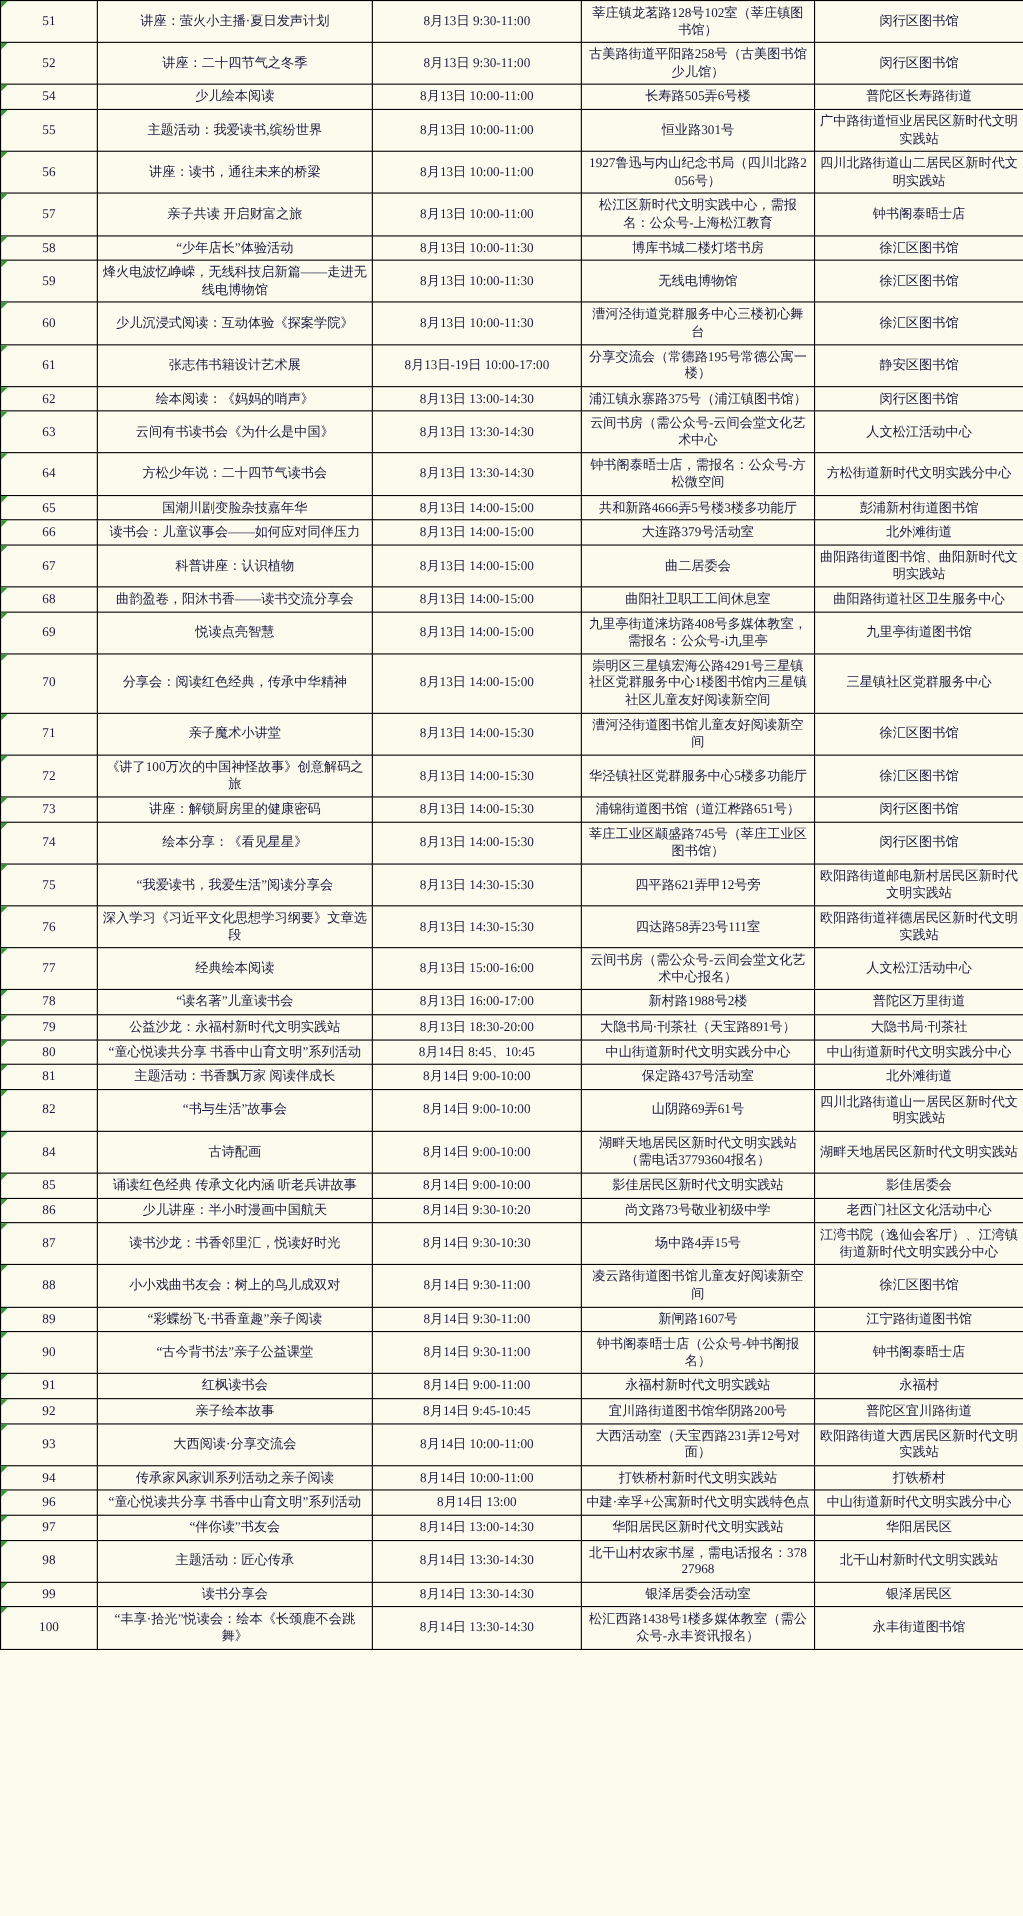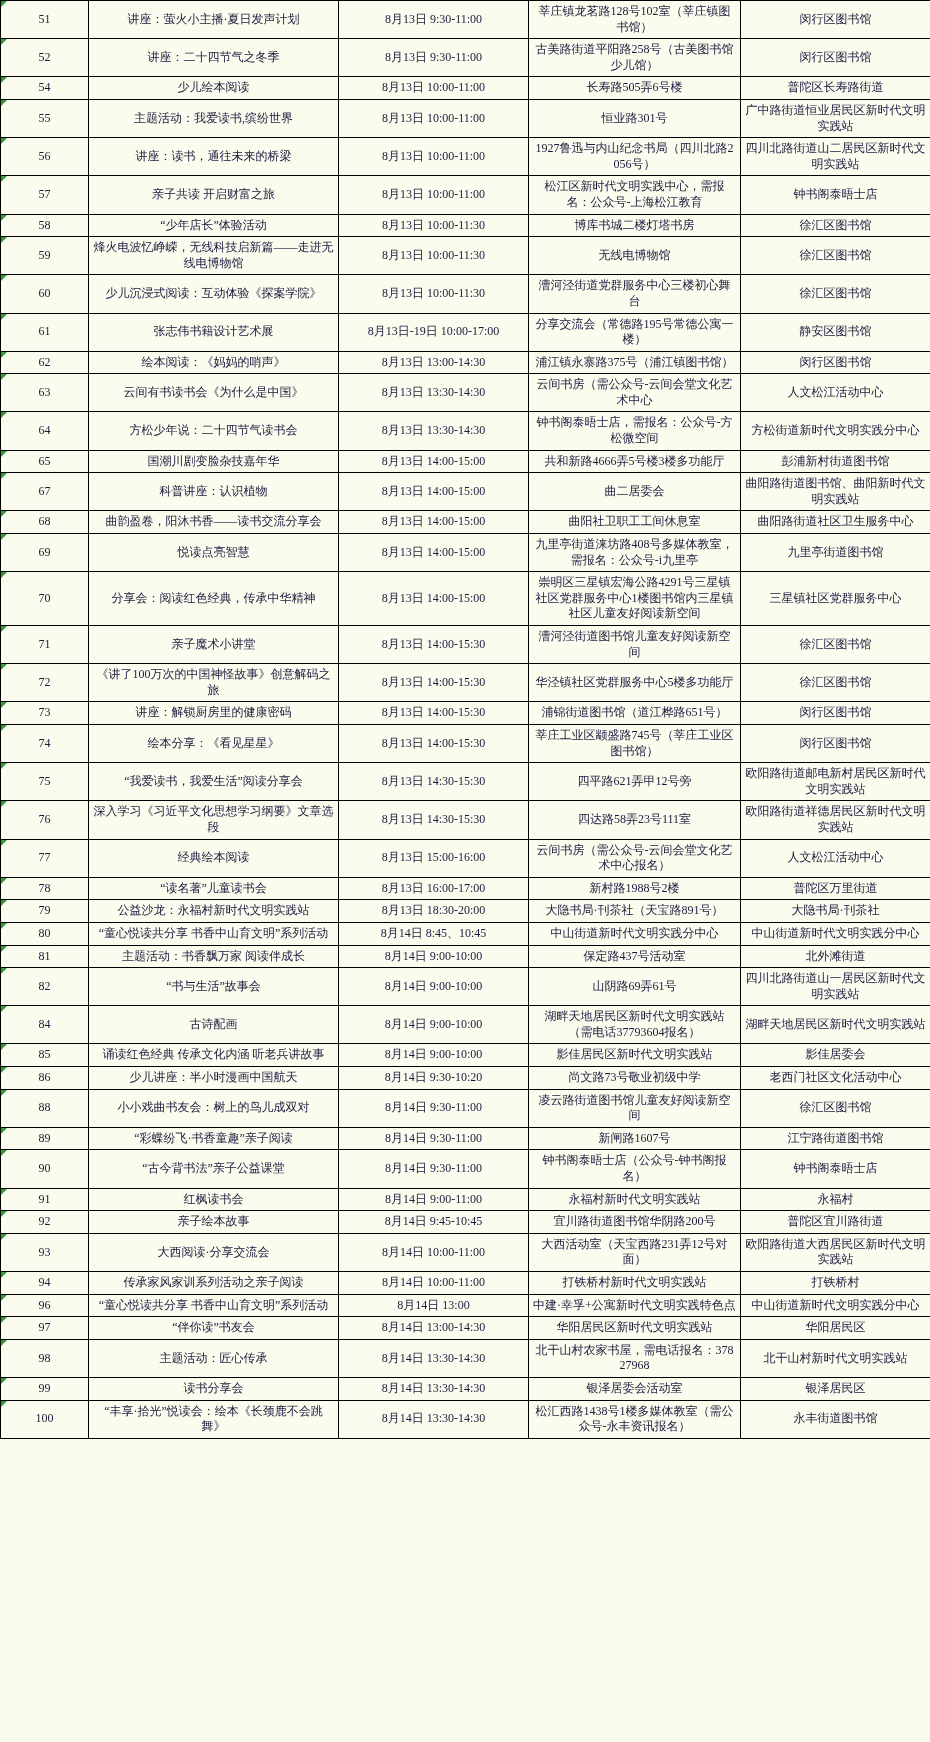--- a/index.html
+++ b/index.html
@@ -318,20 +318,38 @@
       <span>8月13日 14:00-15:00</span>
     </td>
     <td>
       <span>共和新路4666弄5号楼3楼多功能厅</span>
     </td>
     <td>
       <span>彭浦新村街道图书馆</span>
     </td>
   </tr>
 
+  <tr>
+    <td class="num">
+      <span class="flag"></span>
+      <span>66</span>
+    </td>
+    <td>
+      <span>读书会：儿童议事会——如何应对同伴压力</span>
+    </td>
+    <td>
+      <span>8月13日 14:00-15:00</span>
+    </td>
+    <td>
+      <span>大连路379号活动室</span>
+    </td>
+    <td>
+      <span>北外滩街道</span>
+    </td>
+  </tr>
 
   <tr>
     <td class="num">
       <span class="flag"></span>
       <span>67</span>
     </td>
     <td>
       <span>科普讲座：认识植物</span>
     </td>
     <td>
@@ -681,20 +699,38 @@
       <span>8月14日 9:30-10:20</span>
     </td>
     <td>
       <span>尚文路73号敬业初级中学</span>
     </td>
     <td>
       <span>老西门社区文化活动中心</span>
     </td>
   </tr>
 
+  <tr>
+    <td class="num">
+      <span class="flag"></span>
+      <span>87</span>
+    </td>
+    <td>
+      <span>读书沙龙：书香邻里汇，悦读好时光</span>
+    </td>
+    <td>
+      <span>8月14日 9:30-10:30</span>
+    </td>
+    <td>
+      <span>场中路4弄15号</span>
+    </td>
+    <td>
+      <span>江湾书院（逸仙会客厅）、江湾镇街道新时代文明实践分中心</span>
+    </td>
+  </tr>
 
   <tr>
     <td class="num">
       <span class="flag"></span>
       <span>88</span>
     </td>
     <td>
       <span>小小戏曲书友会：树上的鸟儿成双对</span>
     </td>
     <td>

